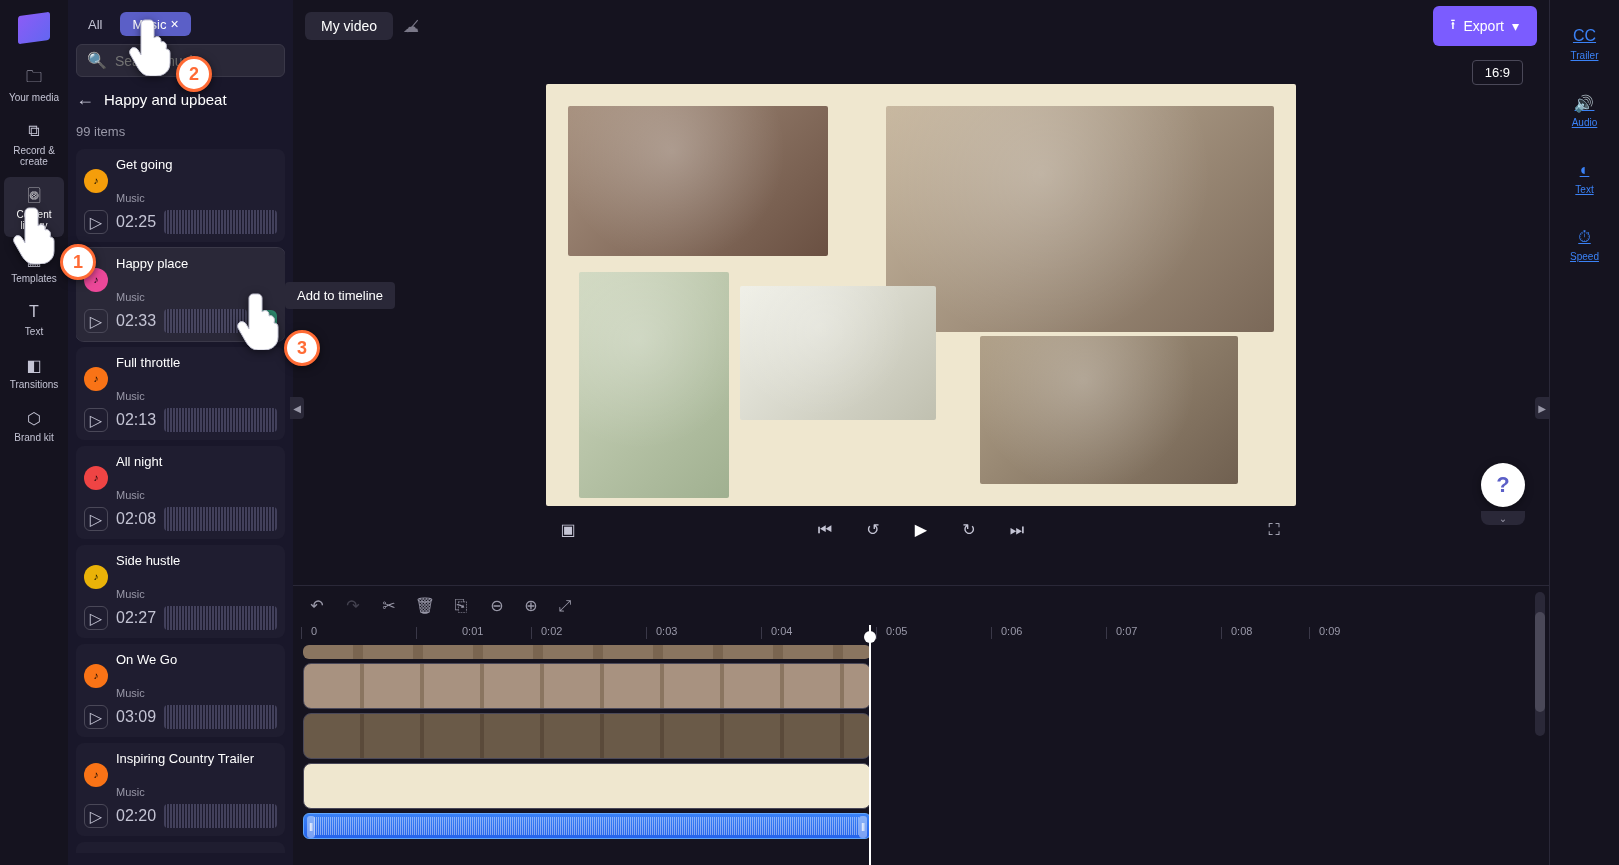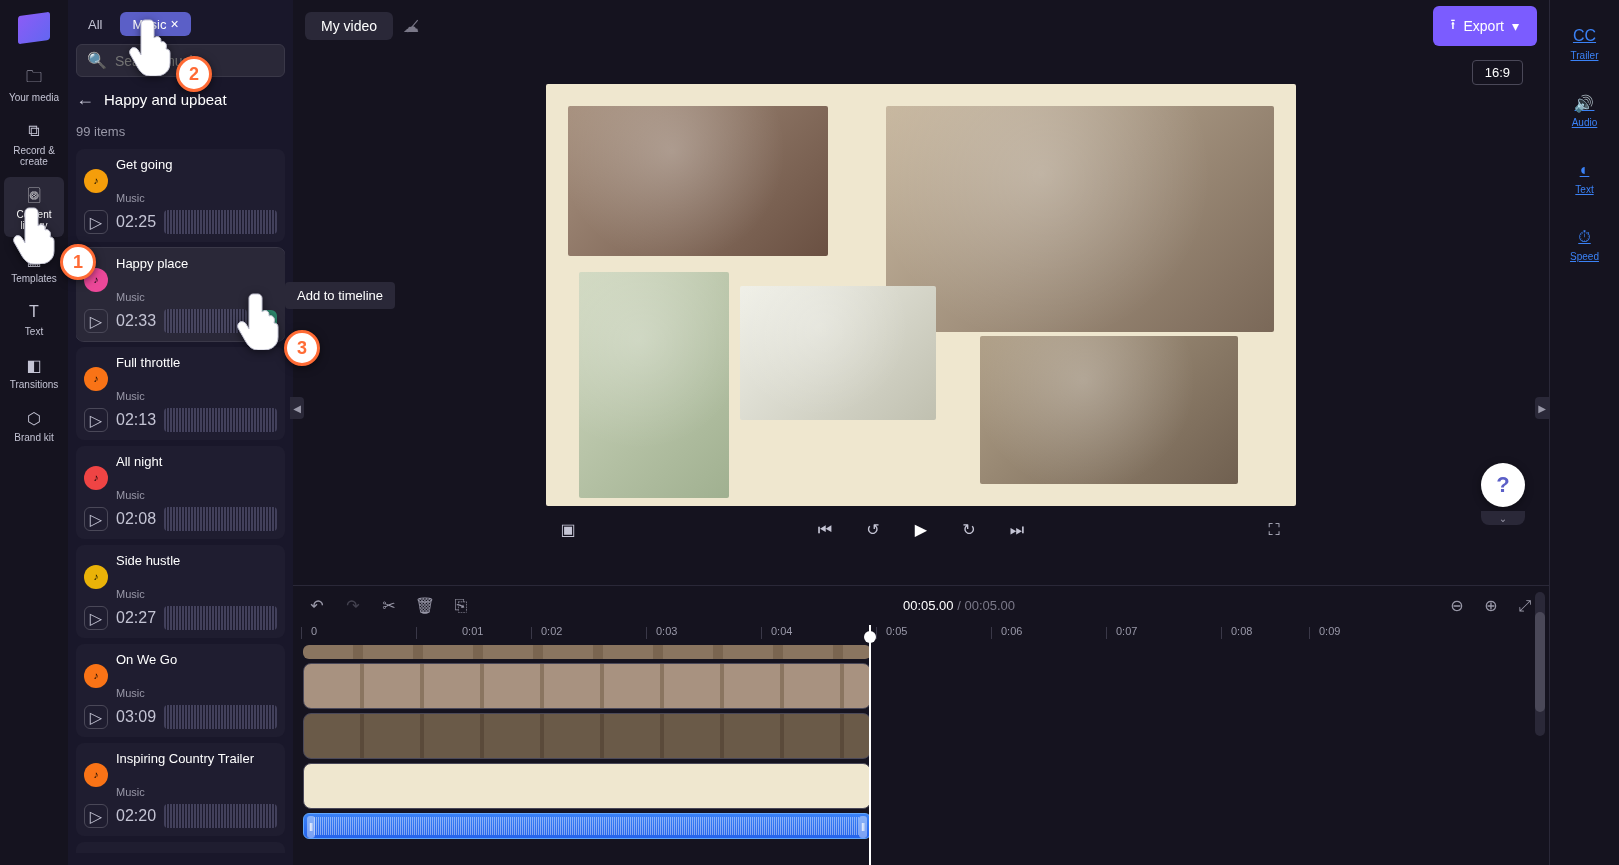--- a/index.html
+++ b/index.html
@@ -335,23 +335,20 @@
       <div class="tbtn">⛶</div>
     </div>
   </div>
 
   <div class="timeline-bar">
     <div class="tl-tool">↶</div>
     <div class="tl-tool" style="opacity:.35">↷</div>
     <div class="tl-tool">✂</div>
     <div class="tl-tool">🗑</div>
     <div class="tl-tool">⎘</div>
-    <div class="tl-time">
-      <span>00:05.00</span><span class="total"><span> / </span><span>00:05.00</span></span>
-    </div>
     <div class="tl-zoom">
       <div class="tl-tool">⊖</div>
       <div class="tl-tool">⊕</div>
       <div class="tl-tool">⤢</div>
     </div>
   </div>
 
   <div class="timeline">
     <div class="ruler" id="ruler">
         <span class="tick" style="left: 8px;">0</span>

